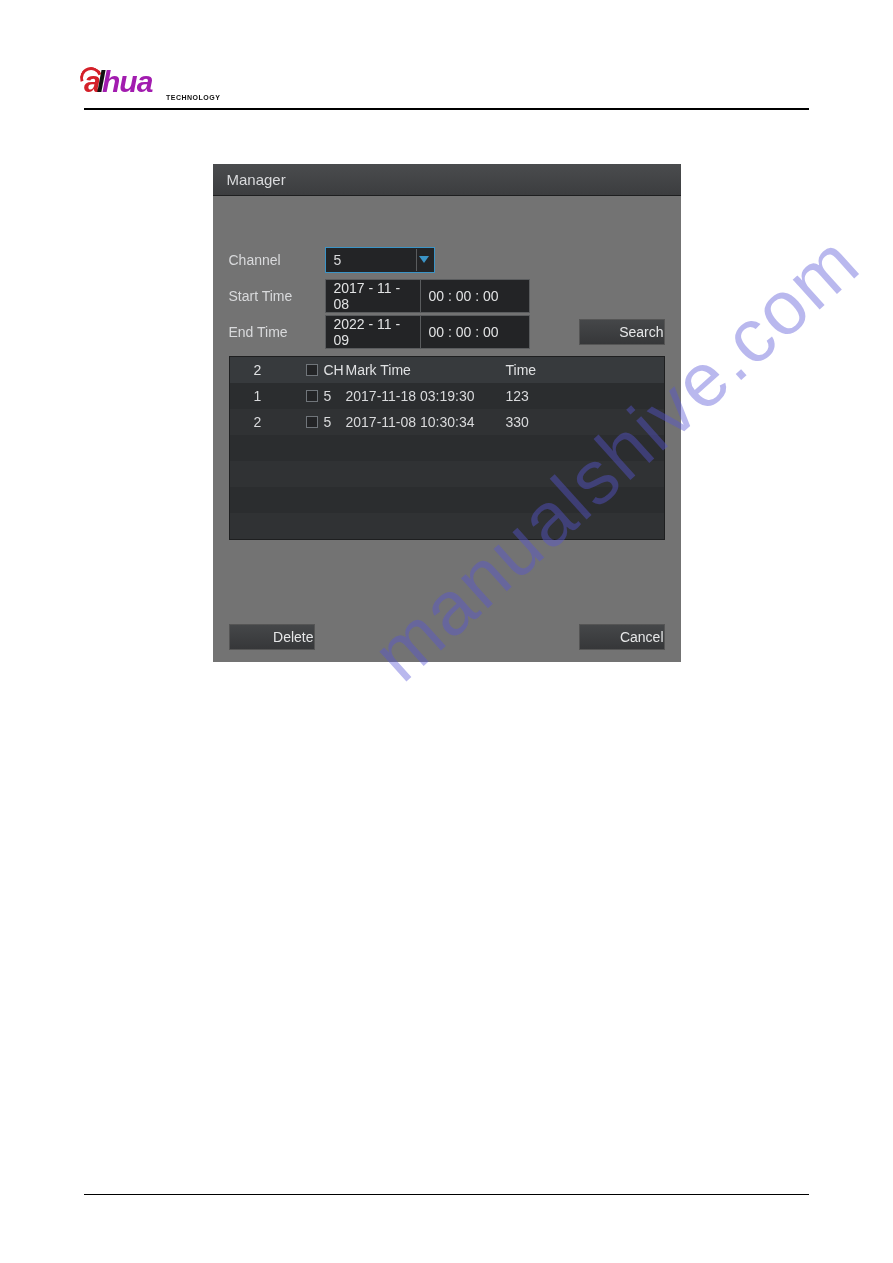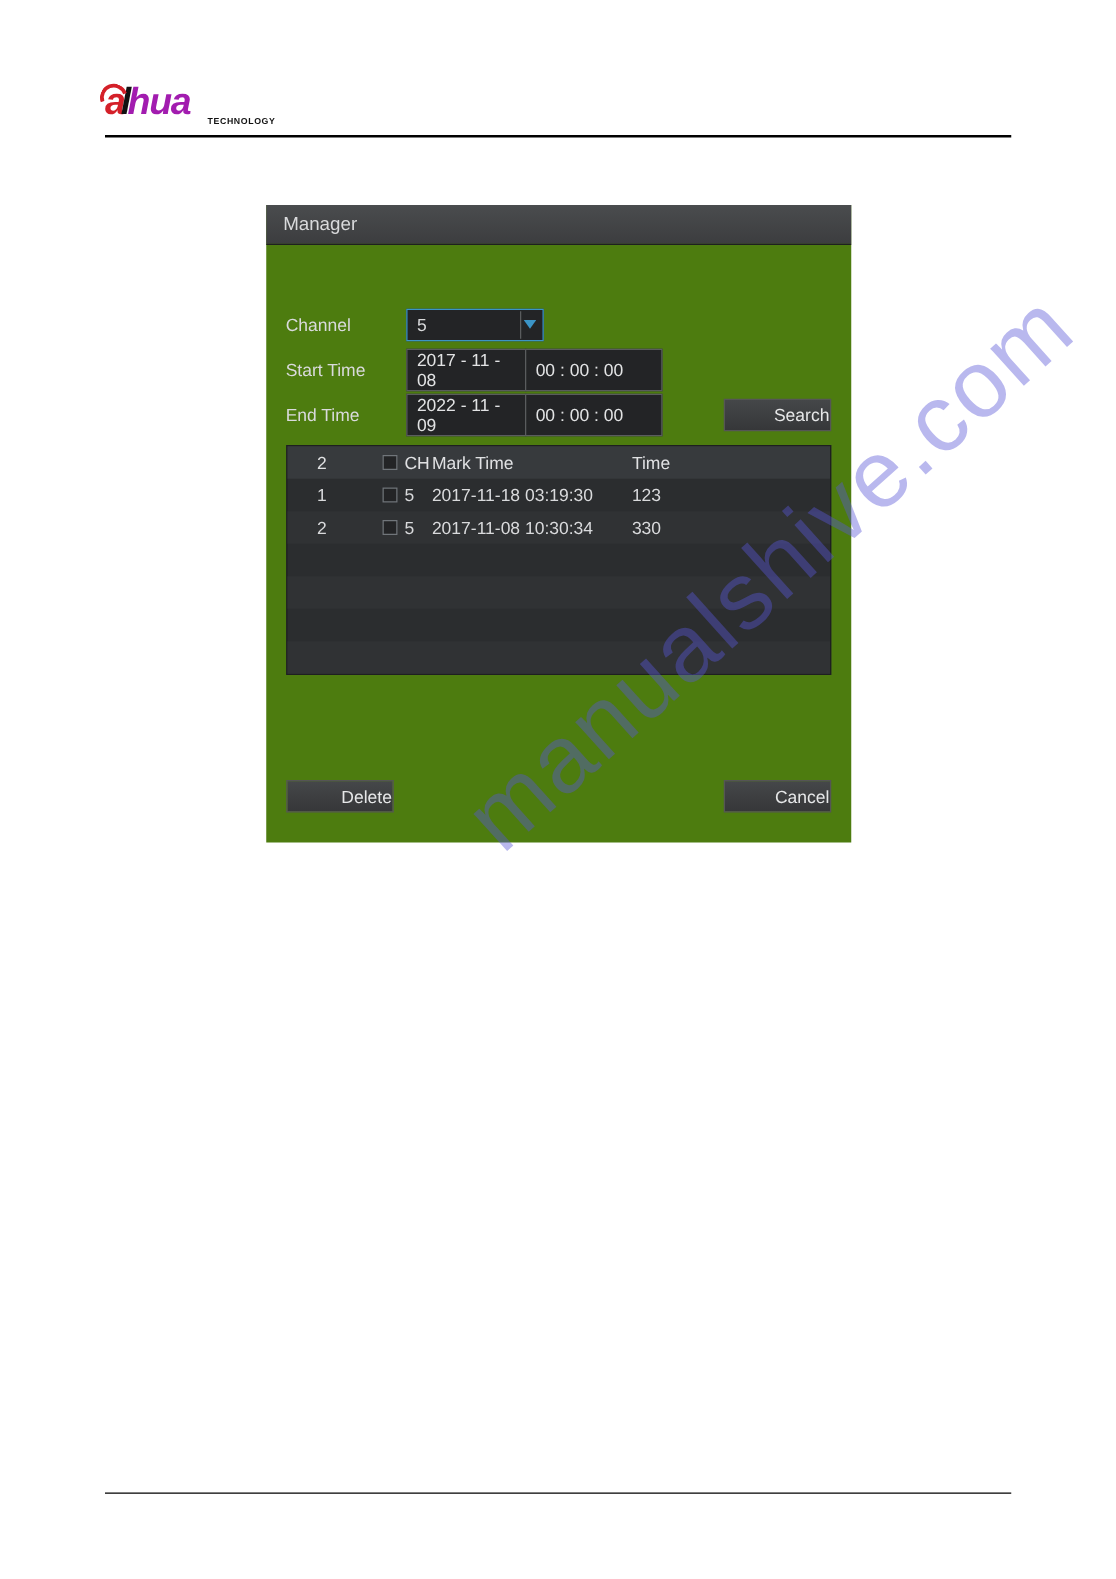--- a/index.html
+++ b/index.html
@@ -68,21 +68,21 @@
     bottom: 68px;
   }
 
   .figure-wrap {
     position: relative;
     margin: 54px auto 0;
     width: 468px;
   }
   .dialog {
     width: 468px;
-    background: #4d7c0f;
+    background: #737373;
     color: #d9dadc;
     font-size: 14px;
     position: relative;
   }
   .titlebar {
     height: 32px;
     line-height: 32px;
     padding-left: 14px;
     font-size: 15px;
     background: linear-gradient(#4a4c4e, #3c3d3f);
@@ -172,21 +172,21 @@
     border: 1px solid #70757a;
     background: #232426;
     display: inline-block;
   }
   .trow.alt { background: #303234; }
   .trow.empty { height: 26px; }
   .trow.empty.alt { background: #303234; }
 
   .actions {
     display: flex;
-    padding: 84px 16px 24px 16px;
+    padding: 84px 16px 12px 16px;
     justify-content: space-between;
   }
 
   .watermark {
     position: absolute;
     left: 92px;
     top: 250px;
     font-size: 76px;
     color: rgba(88, 86, 214, 0.42);
     transform: rotate(-42deg);

